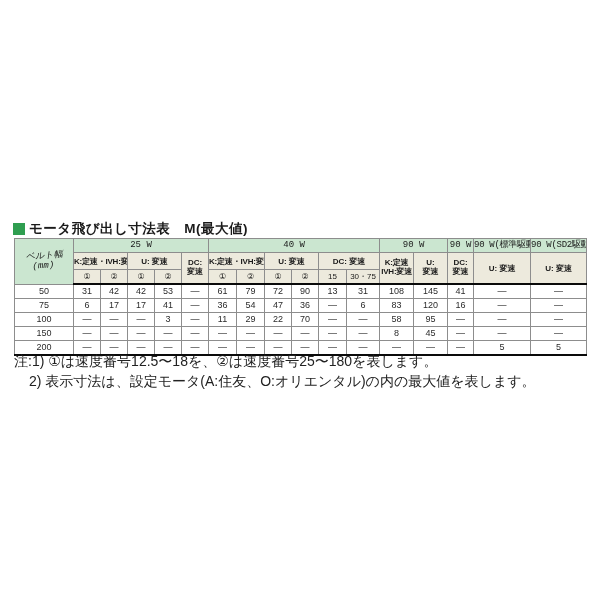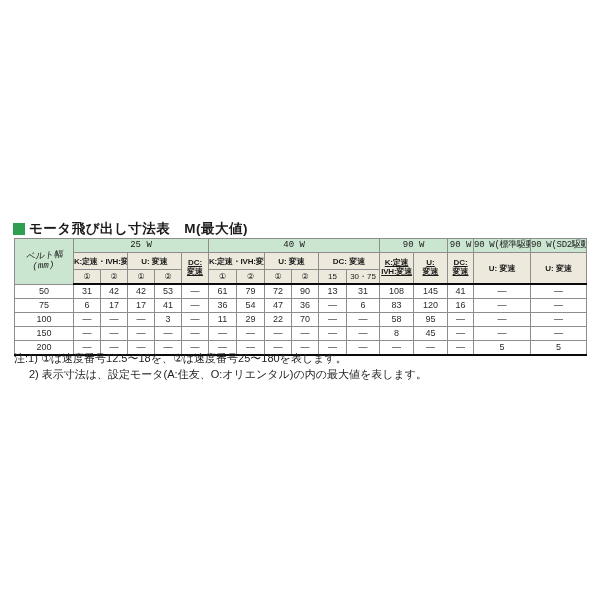--- a/index.html
+++ b/index.html
@@ -37,33 +37,33 @@
   tr.row-watt td{height:13px;background:#cbe6d0;font-size:9px;line-height:13px;font-family:Liberation Mono, monospace;}
   tr.row-motor td{height:16px;background:#edeadd;font-size:8px;font-weight:bold;}
   tr.row-sub td{height:13px;background:#edeadd;font-size:8px;line-height:13px;}
   td.corner{background:#edeadd;}
   .corner-inner{
     display:block;font-size:9px;line-height:1.15;
     transform:skewX(-12deg) rotate(-4deg);
   }
   .corner-inner span{display:block;}
   td.wsmall{font-size:6.5px;letter-spacing:-0.3px;}
-  td.two span{display:block;line-height:1.12;text-decoration:underline;}
+  td.two span{display:block;line-height:1.12;}
   td.two{font-size:8px;}
   td.two-sm{font-size:7px;letter-spacing:-0.2px;}
   td.kivh{font-size:7.2px;letter-spacing:-0.2px;}
   
   tr.row-sub td, tr.row-motor td[rowspan]{border-bottom:2px solid #0a0a0a;}
   
   tbody td{
     height:13px;background:#ffffff;font-size:9px;line-height:13px;color:#2b2b2b;
   }
   tbody td.belt{font-size:9px;}
   .notes{
-    position:absolute;left:14px;top:351px;font-size:11px;color:#222;line-height:1.45;
+    position:absolute;left:14px;top:351px;font-size:14px;color:#222;line-height:1.45;
   }
   .notes .n2{padding-left:15px;}
 </style>
 </head>
 <body>
 
 <div class="title-row">
   <span class="title-bullet"></span>
   <span class="title-text">モータ飛び出し寸法表　M(最大値)</span>
 </div>

